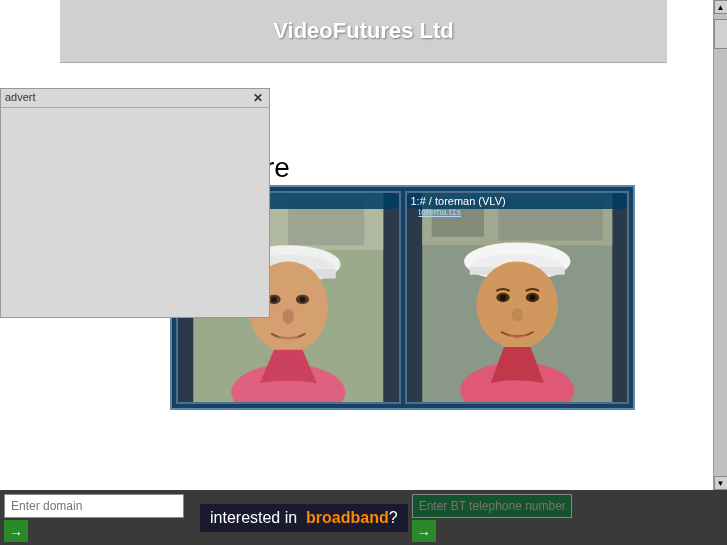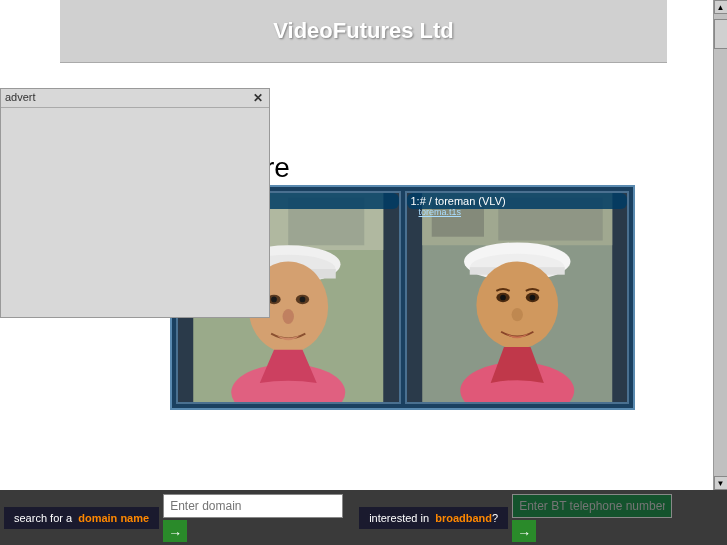--- a/index.html
+++ b/index.html
@@ -269,21 +269,21 @@
       cursor: pointer;
       display: flex;
       align-items: center;
       justify-content: center;
       font-weight: bold;
     }
 
     .interested-btn {
       background: #1a1a2e;
       color: #ffffff;
-      font-size: 11px;
+      font-size: 16px;
       padding: 5px 10px;
       border: none;
       cursor: pointer;
       white-space: nowrap;
     }
 
     .phone-input {
       background: #14532d;
       border: 1px solid #888;
       padding: 4px 6px;
@@ -428,28 +428,20 @@
     </div>
     <div class="scroll-btn">
       <span>▼</span>
     </div>
   </div>
 
 </div>
 
 <div class="bottom-toolbar">
 
-  <div class="toolbar-section">
-    <div class="toolbar-row">
-      <button class="search-domain-btn">
-        <span>search for a</span>
-        &nbsp;<span style="color:#ff8800;font-weight:bold;">domain name</span>
-      </button>
-    </div>
-  </div>
 
   <div class="toolbar-section">
     <div class="toolbar-row">
       <input type="text" class="domain-input" placeholder="Enter domain" style="">
     </div>
     <div class="toolbar-row">
       <button class="arrow-btn">→</button>
     </div>
   </div>
 

